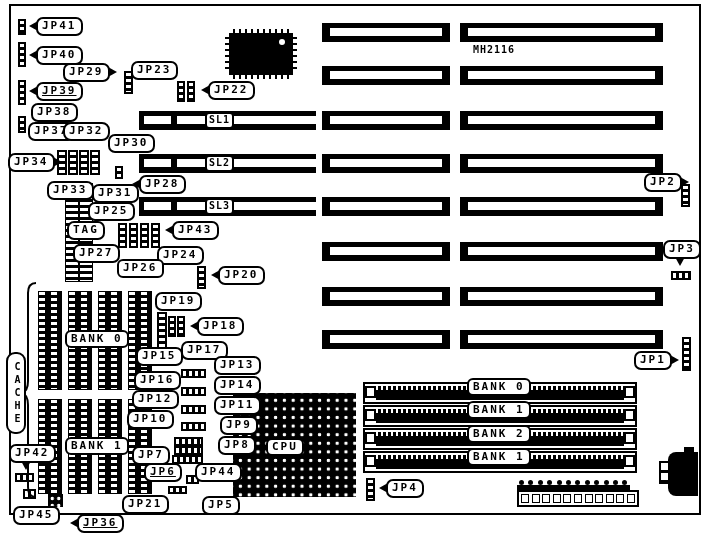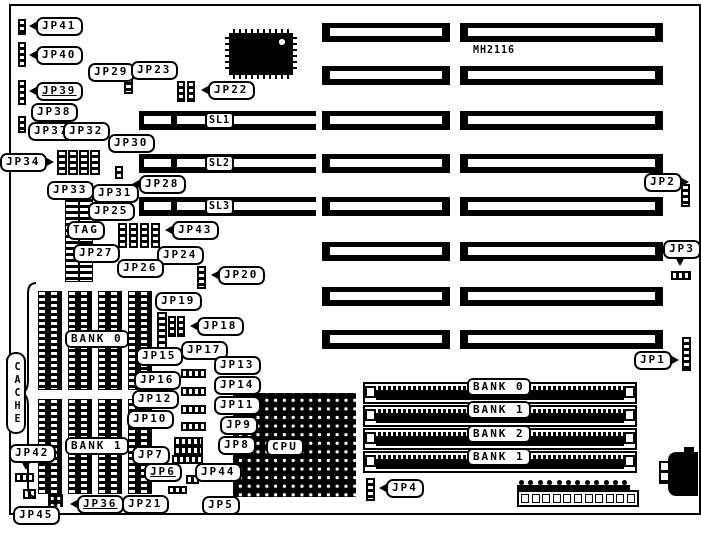--- a/index.html
+++ b/index.html
@@ -312,56 +312,56 @@
       <div class="boxlabel" style="position: absolute; left: 65px; top: 437px;">BANK 1</div>
       <div class="boxlabel" style="position: absolute; left: 467px; top: 378px;">BANK 0</div>
       <div class="boxlabel" style="position: absolute; left: 467px; top: 401px;">BANK 1</div>
       <div class="boxlabel" style="position: absolute; left: 467px; top: 425px;">BANK 2</div>
       <div class="boxlabel" style="position: absolute; left: 467px; top: 448px;">BANK 1</div>
       <div class="boxlabel" style="position: absolute; left: 266px; top: 438px;">CPU</div>
     </div>
   <div id="callouts-layer">
       <div class="callout" style="position: absolute; left: 36px; top: 17px; text-align: right;">JP41<span class="tail tail-left"></span></div>
       <div class="callout" style="position: absolute; left: 36px; top: 46px;">JP40<span class="tail tail-left"></span></div>
-      <div class="callout" style="position: absolute; left: 88px; top: 63px;">JP29<span class="tail tail-right"></span></div>
+      <div class="callout" style="position: absolute; left: 63px; top: 63px;">JP29<span class="tail tail-right"></span></div>
       <div class="callout" style="position: absolute; left: 131px; top: 61px;">JP23</div>
       <div class="callout" style="position: absolute; left: 208px; top: 81px;">JP22<span class="tail tail-left"></span></div>
       <div class="callout" style="position: absolute; left: 36px; top: 82px; text-decoration: underline;">JP39<span class="tail tail-left"></span></div>
       <div class="callout" style="position: absolute; left: 31px; top: 103px;">JP38</div>
       <div class="callout" style="position: absolute; left: 28px; top: 122px;">JP37</div>
-      <div class="callout" style="position: absolute; left: 63px; top: 122px;">JP32</div>
+      <div class="callout" style="position: absolute; left: 63px; top: 122px; border-radius: 8px;">JP32</div>
       <div class="callout" style="position: absolute; left: 108px; top: 134px;">JP30</div>
-      <div class="callout" style="position: absolute; left: 0; top: 153px;">JP34<span class="tail tail-right"></span></div>
+      <div class="callout" style="position: absolute; left: 8px; top: 153px;">JP34<span class="tail tail-right"></span></div>
       <div class="callout" style="position: absolute; left: 27px; top: 181px; margin-left: 20px;">JP33</div>
       <div class="callout" style="position: absolute; left: 92px; top: 184px;">JP31</div>
       <div class="callout" style="position: absolute; left: 139px; top: 175px;">JP28<span class="tail tail-left"></span></div>
       <div class="callout" style="position: absolute; left: 88px; top: 202px;">JP25</div>
       <div class="callout" style="position: absolute; left: 67px; top: 221px;">TAG</div>
       <div class="callout" style="position: absolute; left: 172px; top: 221px;">JP43<span class="tail tail-left"></span></div>
       <div class="callout" style="position: absolute; left: 73px; top: 244px;">JP27</div>
       <div class="callout" style="position: absolute; left: 157px; top: 246px;">JP24</div>
-      <div class="callout" style="position: absolute; left: 117px; top: 259px;">JP26</div>
+      <div class="callout" style="position: absolute; left: 117px; top: 259px; border-radius: 6px;">JP26</div>
       <div class="callout" style="position: absolute; left: 218px; top: 266px;">JP20<span class="tail tail-left"></span></div>
       <div class="callout" style="position: absolute; left: 155px; top: 292px;">JP19</div>
       <div class="callout" style="position: absolute; left: 197px; top: 317px;">JP18<span class="tail tail-left"></span></div>
       <div class="callout" style="position: absolute; left: 181px; top: 341px;">JP17</div>
       <div class="callout" style="position: absolute; left: 136px; top: 347px;">JP15</div>
       <div class="callout" style="position: absolute; left: 214px; top: 356px;">JP13</div>
       <div class="callout" style="position: absolute; left: 134px; top: 371px;">JP16</div>
       <div class="callout" style="position: absolute; left: 214px; top: 376px;">JP14</div>
       <div class="callout" style="position: absolute; left: 132px; top: 390px;">JP12</div>
       <div class="callout" style="position: absolute; left: 214px; top: 396px;">JP11</div>
       <div class="callout" style="position: absolute; left: 127px; top: 410px;">JP10</div>
       <div class="callout" style="position: absolute; left: 220px; top: 416px;">JP9</div>
       <div class="callout" style="position: absolute; left: 218px; top: 436px;">JP8</div>
       <div class="callout" style="position: absolute; left: 132px; top: 446px;">JP7</div>
       <div class="callout" style="position: absolute; left: 144px; top: 463px; text-decoration: underline;">JP6</div>
       <div class="callout" style="position: absolute; left: 195px; top: 463px;">JP44</div>
       <div class="callout" style="position: absolute; left: 9px; top: 444px;">JP42<span class="tail tail-down"></span></div>
-      <div class="callout" style="position: absolute; left: 77px; top: 495px; text-decoration: underline;">JP36<span class="tail tail-left"></span></div>
+      <div class="callout" style="position: absolute; left: 77px; top: 514px; text-decoration: underline;">JP36<span class="tail tail-left"></span></div>
       <div class="callout" style="position: absolute; left: 122px; top: 495px;">JP21</div>
       <div class="callout" style="position: absolute; left: 202px; top: 496px;">JP5</div>
       <div class="callout" style="position: absolute; left: 13px; top: 506px;">JP45</div>
       <div class="callout" style="position: absolute; left: 644px; top: 173px;">JP2<span class="tail tail-right"></span></div>
       <div class="callout" style="position: absolute; left: 663px; top: 240px;">JP3<span class="tail tail-down"></span></div>
       <div class="callout" style="position: absolute; left: 634px; top: 351px;">JP1<span class="tail tail-right"></span></div>
       <div class="callout" style="position: absolute; left: 386px; top: 479px;">JP4<span class="tail tail-left"></span></div>
     </div>
 </div>
 

